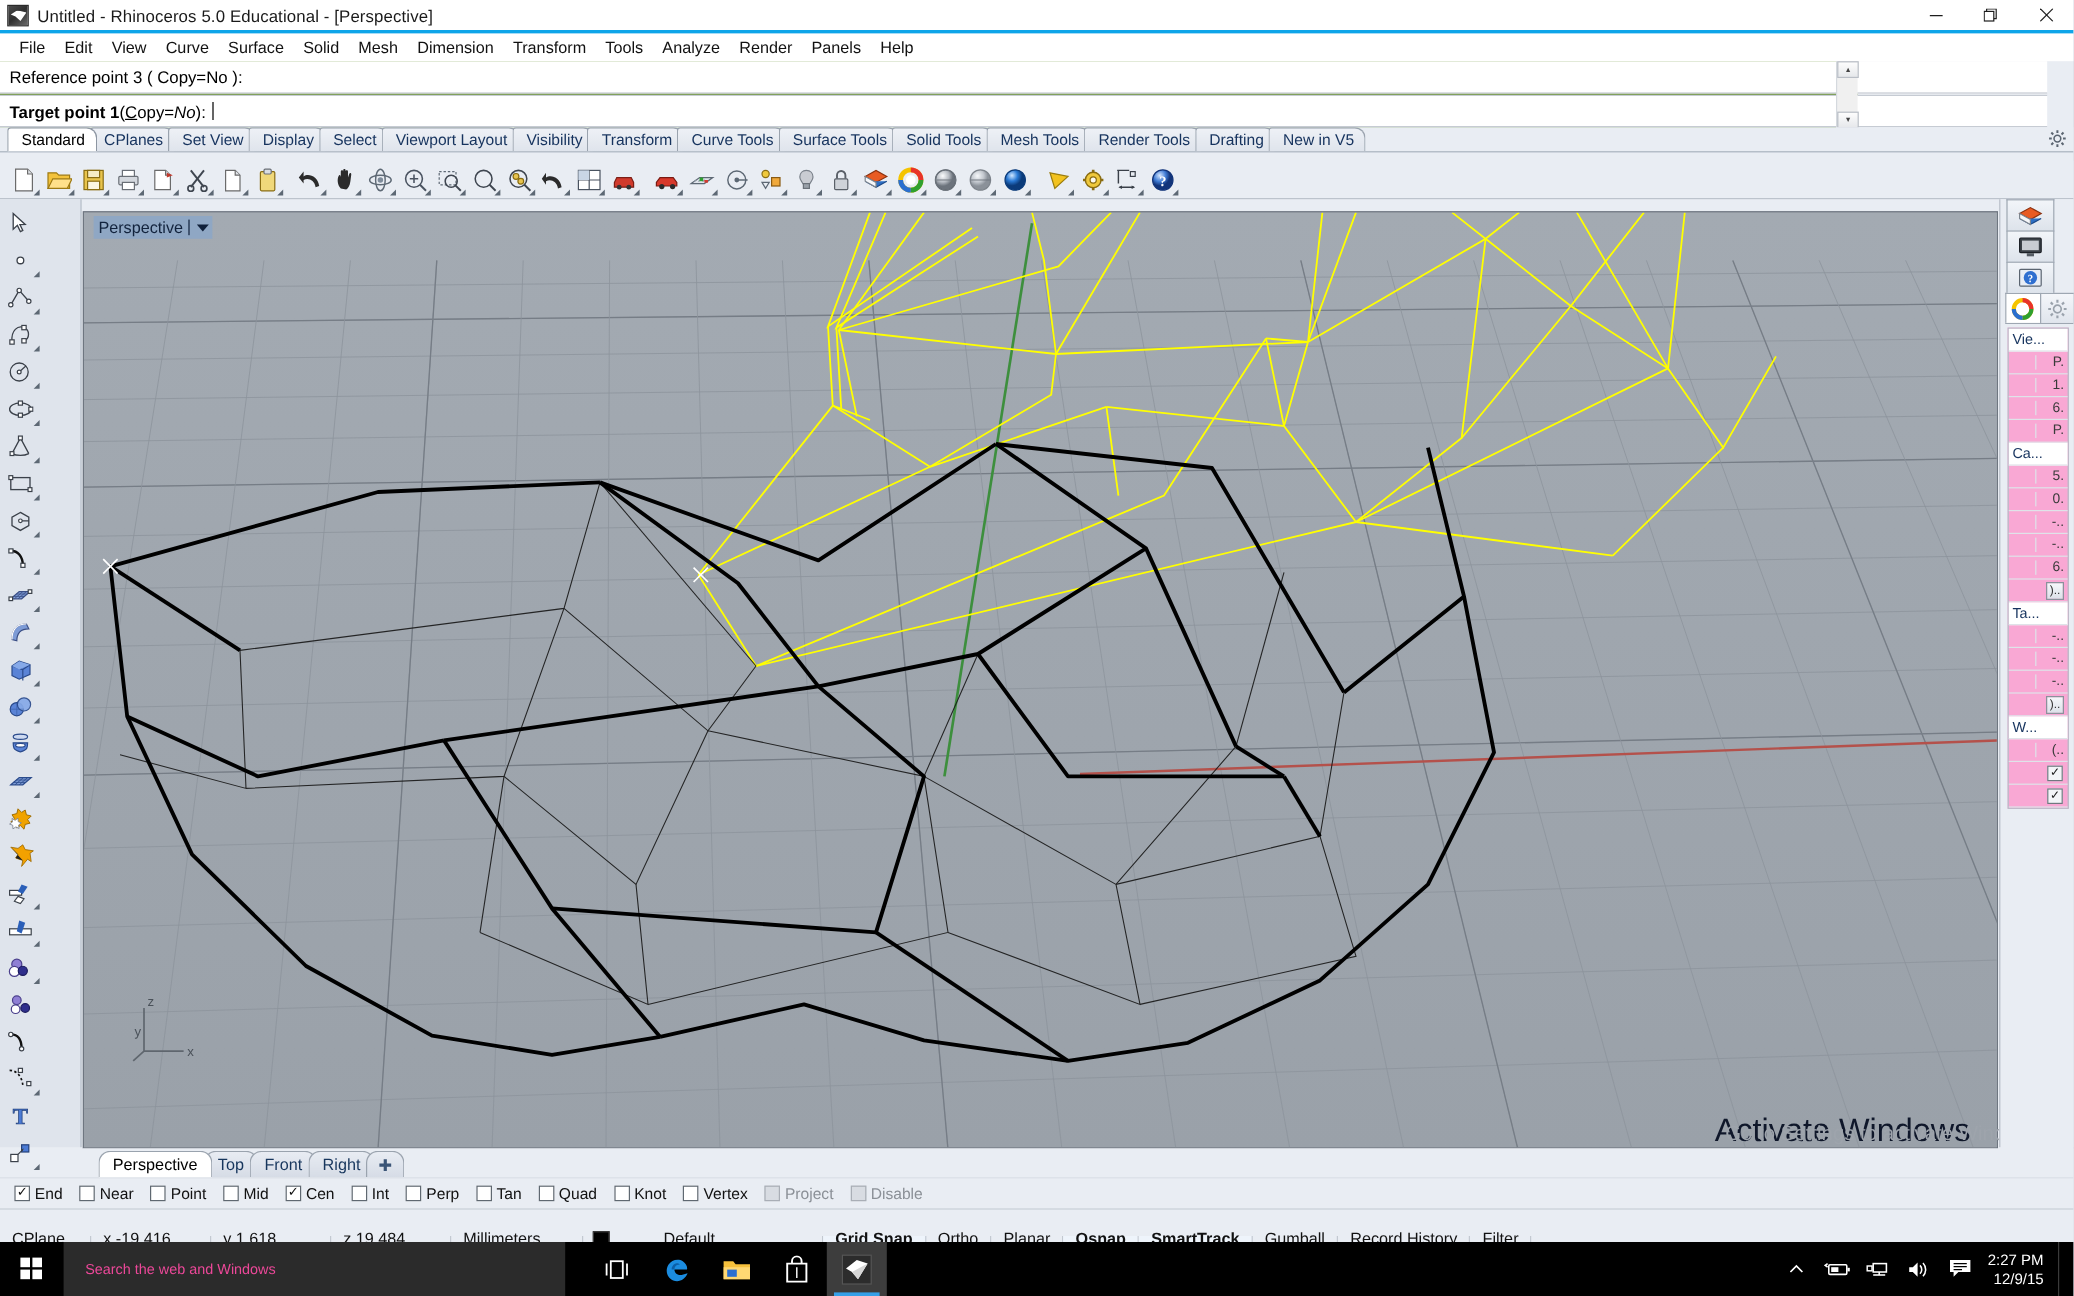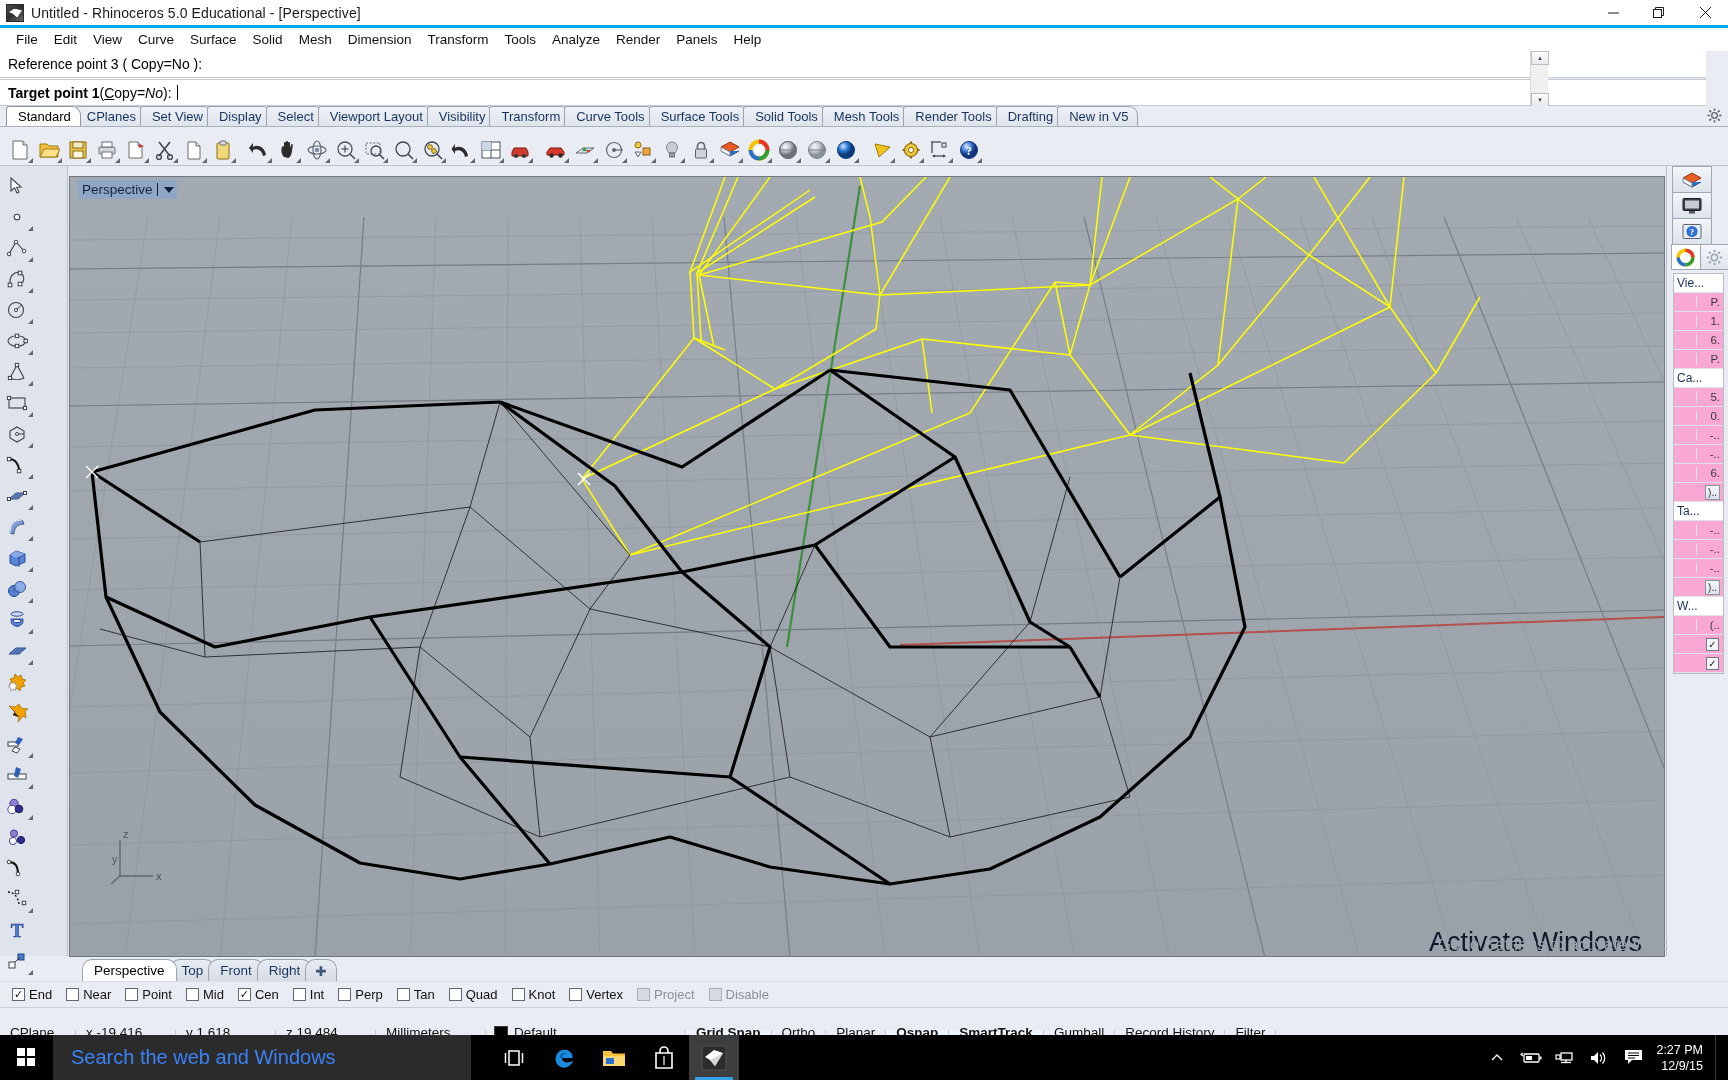--- a/index.html
+++ b/index.html
@@ -40,21 +40,21 @@
   .menubar {
     position: absolute; left: 0; top: 28px; width: 1728px; height: 23px;
     background: #ffffff; display: flex; align-items: center;
     font-size: 13.5px; color: #111; padding-left: 8px;
   }
   .menu-item { padding: 2px 8px; cursor: default; white-space: nowrap; }
 
   
   .cmdarea {
     position: absolute; left: 0; top: 51px; width: 1548px; height: 56px;
-    background: #ffffff;
+    background: #4d7c0f;
     padding-left: 41px;
   }
   .cmdline {
     position: absolute; left: 0; width: 1706px; height: 27px;
     border: 1px solid #c6cbd3; border-left: none; border-right:none;
     background: #ffffff; display: flex; align-items: center;
     font-size: 14px; color: #000; padding-left: 8px; white-space: nowrap;
   }
   .cmdline.l1 { top: 0; border-top: none; }
   .cmdline.l2 { top: 28px; }
@@ -240,21 +240,21 @@
     position: absolute; left: 0; top: 1007px; width: 1728px; height: 28px;
     background: #e9edf3; display: flex; align-items: stretch;
     font-size: 13.5px; color: #111;
     border-top: 1px solid #c9cfd7;
   }
   .sb {
     display: flex; align-items: center; padding: 0 10px;
     border-right: 1px solid #c3c9d1; white-space: nowrap; margin-top: 22px;
   }
   .sb.hl { background: #eef4fb; font-weight: bold; }
-  .sb.swatch-cell { padding-left: 8px; }
+  .sb.swatch-cell { padding-left: 8px; gap: 39px; }
   .swatch { width: 14px; height: 14px; background: #000; margin-right: 6px; border:1px solid #3a3a3a;}
   .sb.grow { flex: 1; border-right: none; }
 
   
   .taskbar {
     position: absolute; left: 0; top: 1035px; width: 1728px; height: 45px;
     background: #000000; display: flex; align-items: center;
   }
   .startbtn {
     width: 53px; height: 45px; display: flex; align-items: center; justify-content: center;
@@ -262,21 +262,21 @@
   .winlogo { width: 19px; height: 19px; position: relative; }
   .winlogo i {
     position: absolute; width: 8px; height: 8px; background: #ffffff; display:block;
   }
   .winlogo i:nth-child(1){left:0;top:0;}
   .winlogo i:nth-child(2){left:10px;top:0;}
   .winlogo i:nth-child(3){left:0;top:10px;}
   .winlogo i:nth-child(4){left:10px;top:10px;}
   .searchbox {
     width: 418px; height: 45px; background: #2b2b2b; display: flex; align-items: center;
-    padding-left: 18px; color: #3b82f6; font-size: 20px;
+    padding-left: 18px; color: #ec4899; font-size: 12px;
   }
   .tb-apps { display: flex; align-items: center; margin-left: 18px; height:45px; }
   .tb-app {
     width: 50px; height: 45px; display: flex; align-items: center; justify-content: center;
     position: relative;
   }
   .tb-app.active { background: #3d3d3d; }
   .tb-app.active::after {
     content:""; position:absolute; left:6px; right:6px; bottom:0; height:3px; background:#35a0e8;
   }

